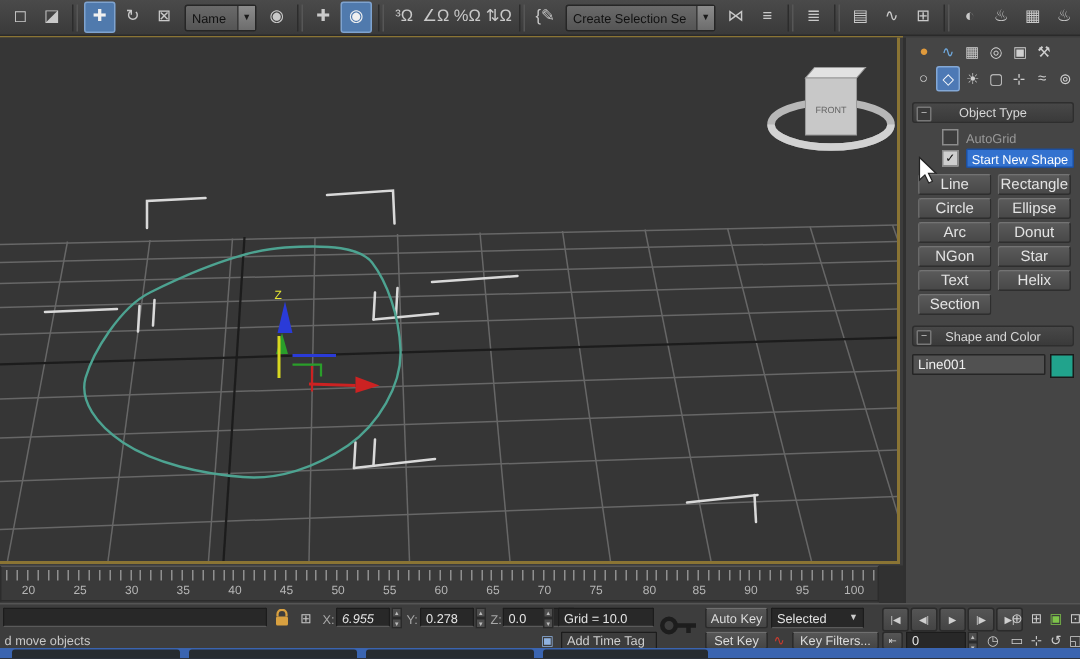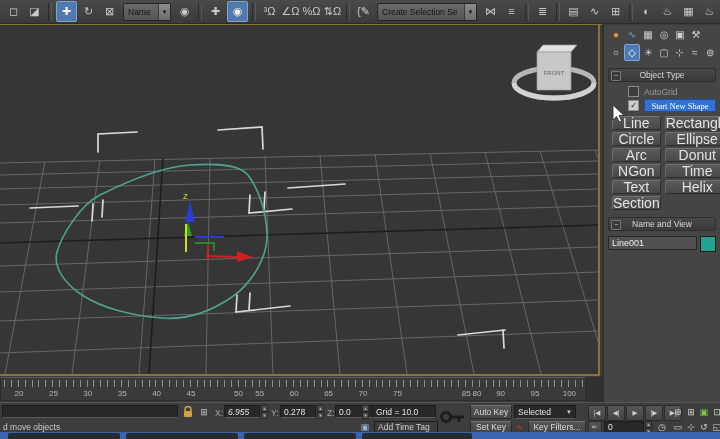--- a/index.html
+++ b/index.html
@@ -51,23 +51,23 @@
     font-size:8.5px;color:#d8d8d8;}
   .rollout .minus{position:absolute;left:2px;top:1.5px;width:8px;height:8px;
     border:1px solid #777;border-radius:1px;font-size:7px;line-height:7px;
     text-align:center;color:#ccc;background:#3a3a3a;}
   .chkrow{display:flex;align-items:center;margin:4px 4px 0 24px;height:11px;}
   .chk{width:9px;height:9px;border:1px solid #8c8c8c;background:#3c3c3c;
     margin-right:5px;font-size:8px;line-height:9px;text-align:center;color:#111;}
   .chk.checked{background:#cfcfcf;}
   .chkrow .clabel{font-size:8.5px;color:#9a9a9a;}
   .snsbtn{flex:1;height:11px;background:#3372cf;border:1px solid #1d4f9e;border-radius:1px;
-    color:#fff;font-size:8.5px;display:flex;align-items:center;justify-content:center;font-family:Liberation Serif, serif;}
+    color:#fff;font-size:8.5px;display:flex;align-items:center;justify-content:center;}
   .objgrid{display:grid;grid-template-columns:1fr 1fr;gap:2px 4px;margin:5px 6px 0 8px;}
-  .objbtn{height:12px;border-radius:2px;font-size:14px;color:#e3e3e3;
+  .objbtn{height:12px;border-radius:2px;font-size:10px;color:#e3e3e3;
     background:linear-gradient(#5a5a5a,#484848);
     border:1px solid #2e2e2e;border-top-color:#737373;border-left-color:#6a6a6a;
     display:flex;align-items:center;justify-content:center;}
   .namerow{display:flex;margin:5px 4px 0 4px;height:14px;}
   .namefield{flex:1;background:#515151;border:1px solid #252525;border-radius:1px;
     color:#efefef;font-size:9px;padding:0 3px;display:flex;align-items:center;}
   .swatch{width:14px;height:14px;margin-left:3px;border:1px solid #1a1a1a;}
 
   
   .trackbar{left:0;top:377px;width:586px;height:24px;background:#3a3a3a;
@@ -330,29 +330,29 @@
     </div>
 
     <div class="objgrid">
         <div class="objbtn">Line</div>
         <div class="objbtn">Rectangle</div>
         <div class="objbtn">Circle</div>
         <div class="objbtn">Ellipse</div>
         <div class="objbtn">Arc</div>
         <div class="objbtn">Donut</div>
         <div class="objbtn">NGon</div>
-        <div class="objbtn">Time</div>
+        <div class="objbtn">Star</div>
         <div class="objbtn">Text</div>
         <div class="objbtn">Helix</div>
         <div class="objbtn">Section</div>
       </div>
 
     <div class="rollout">
       <div class="minus">−</div>
-      <span>Name and View</span>
+      <span>Shape and Color</span>
     </div>
     <div class="namerow">
       <div class="namefield">Line001</div>
       <div class="swatch" style="background:#21a38c;"></div>
     </div>
   </div>
 
   <svg class="abs" style="left:612px;top:104px;z-index:50;" width="14" height="20">
     <path d="M1,1 L1,16 L4.6,12.6 L7.2,18 L9.6,16.8 L7,11.5 L12,11.5 Z" fill="#fff" stroke="#222" stroke-width="0.8"></path>
   </svg>
@@ -442,27 +442,27 @@
       <div class="tick" style="left: 560.3px;"></div>
       <div class="tick" style="left: 567.2px;"></div>
       <div class="tick" style="left: 574px;"></div>
       <div class="tick" style="left: 580.9px;"></div>
       <div class="tlabel" style="left: 18px;">20</div>
       <div class="tlabel" style="left: 52.4px;">25</div>
       <div class="tlabel" style="left: 86.8px;">30</div>
       <div class="tlabel" style="left: 121.2px;">35</div>
       <div class="tlabel" style="left: 155.6px;">40</div>
       <div class="tlabel" style="left: 190px;">45</div>
-      <div class="tlabel" style="left: 224.4px; margin-left: 13px;">50</div>
+      <div class="tlabel" style="left: 224.4px;">50</div>
       <div class="tlabel" style="left: 258.8px;">55</div>
       <div class="tlabel" style="left: 293.2px;">60</div>
       <div class="tlabel" style="left: 327.6px;">65</div>
       <div class="tlabel" style="left: 362px;">70</div>
       <div class="tlabel" style="left: 396.4px;">75</div>
-      <div class="tlabel" style="left: 432px; margin-left: 44px;">80</div>
+      <div class="tlabel" style="left: 432px;">80</div>
       <div class="tlabel" style="left: 465.2px;">85</div>
       <div class="tlabel" style="left: 499.6px;">90</div>
       <div class="tlabel" style="left: 534px;">95</div>
       <div class="tlabel" style="left: 568.4px;">100</div>
     </div>
   <div class="abs tb-gap"></div>
 
   <div class="abs statusbar">
     <div class="abs sunken" style="left:2px;top:2px;width:176px;height:13px;"></div>
 

